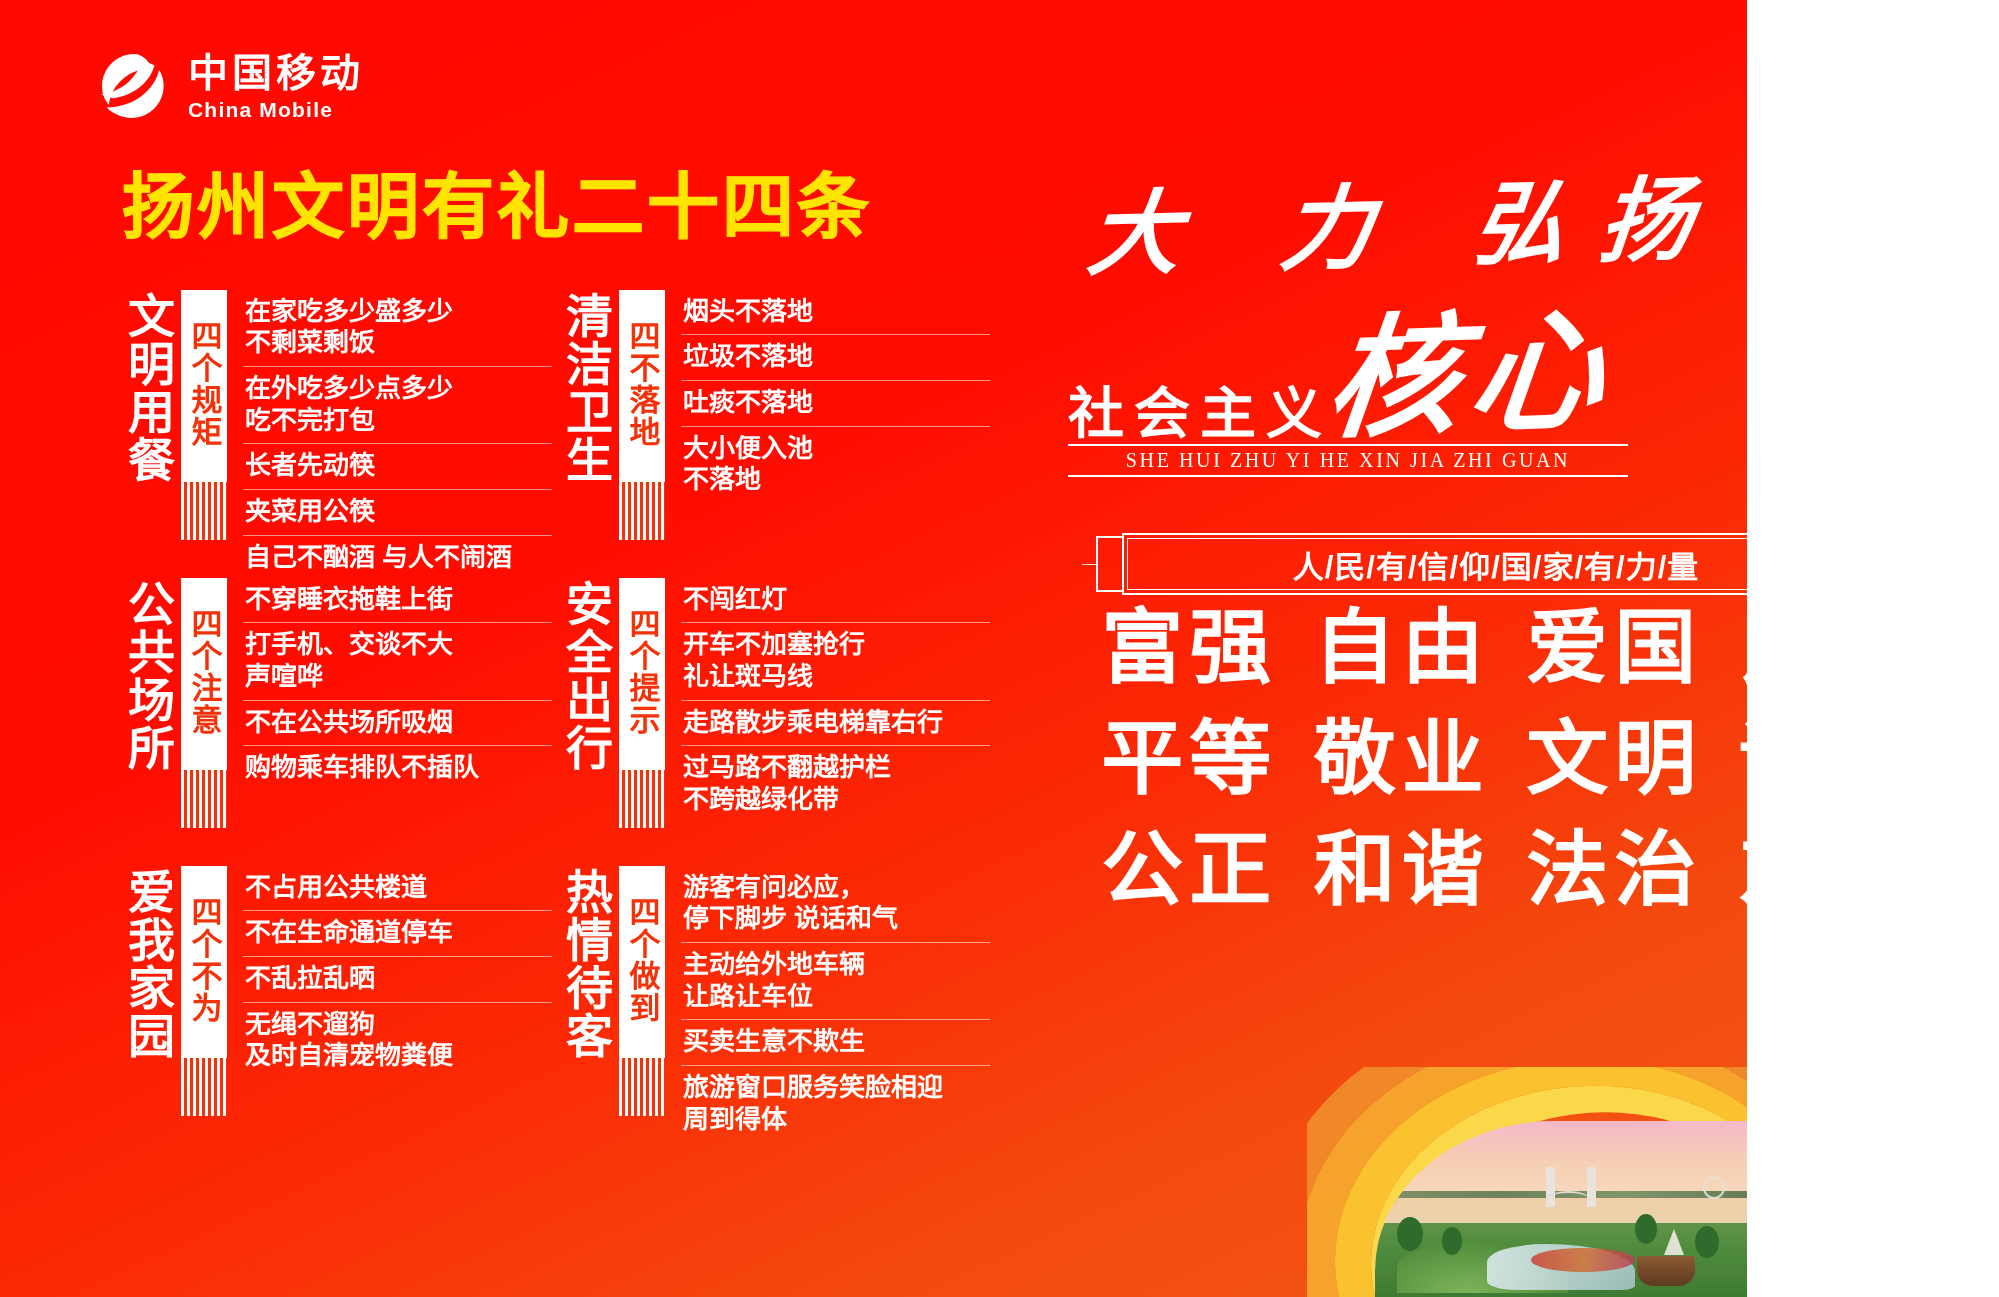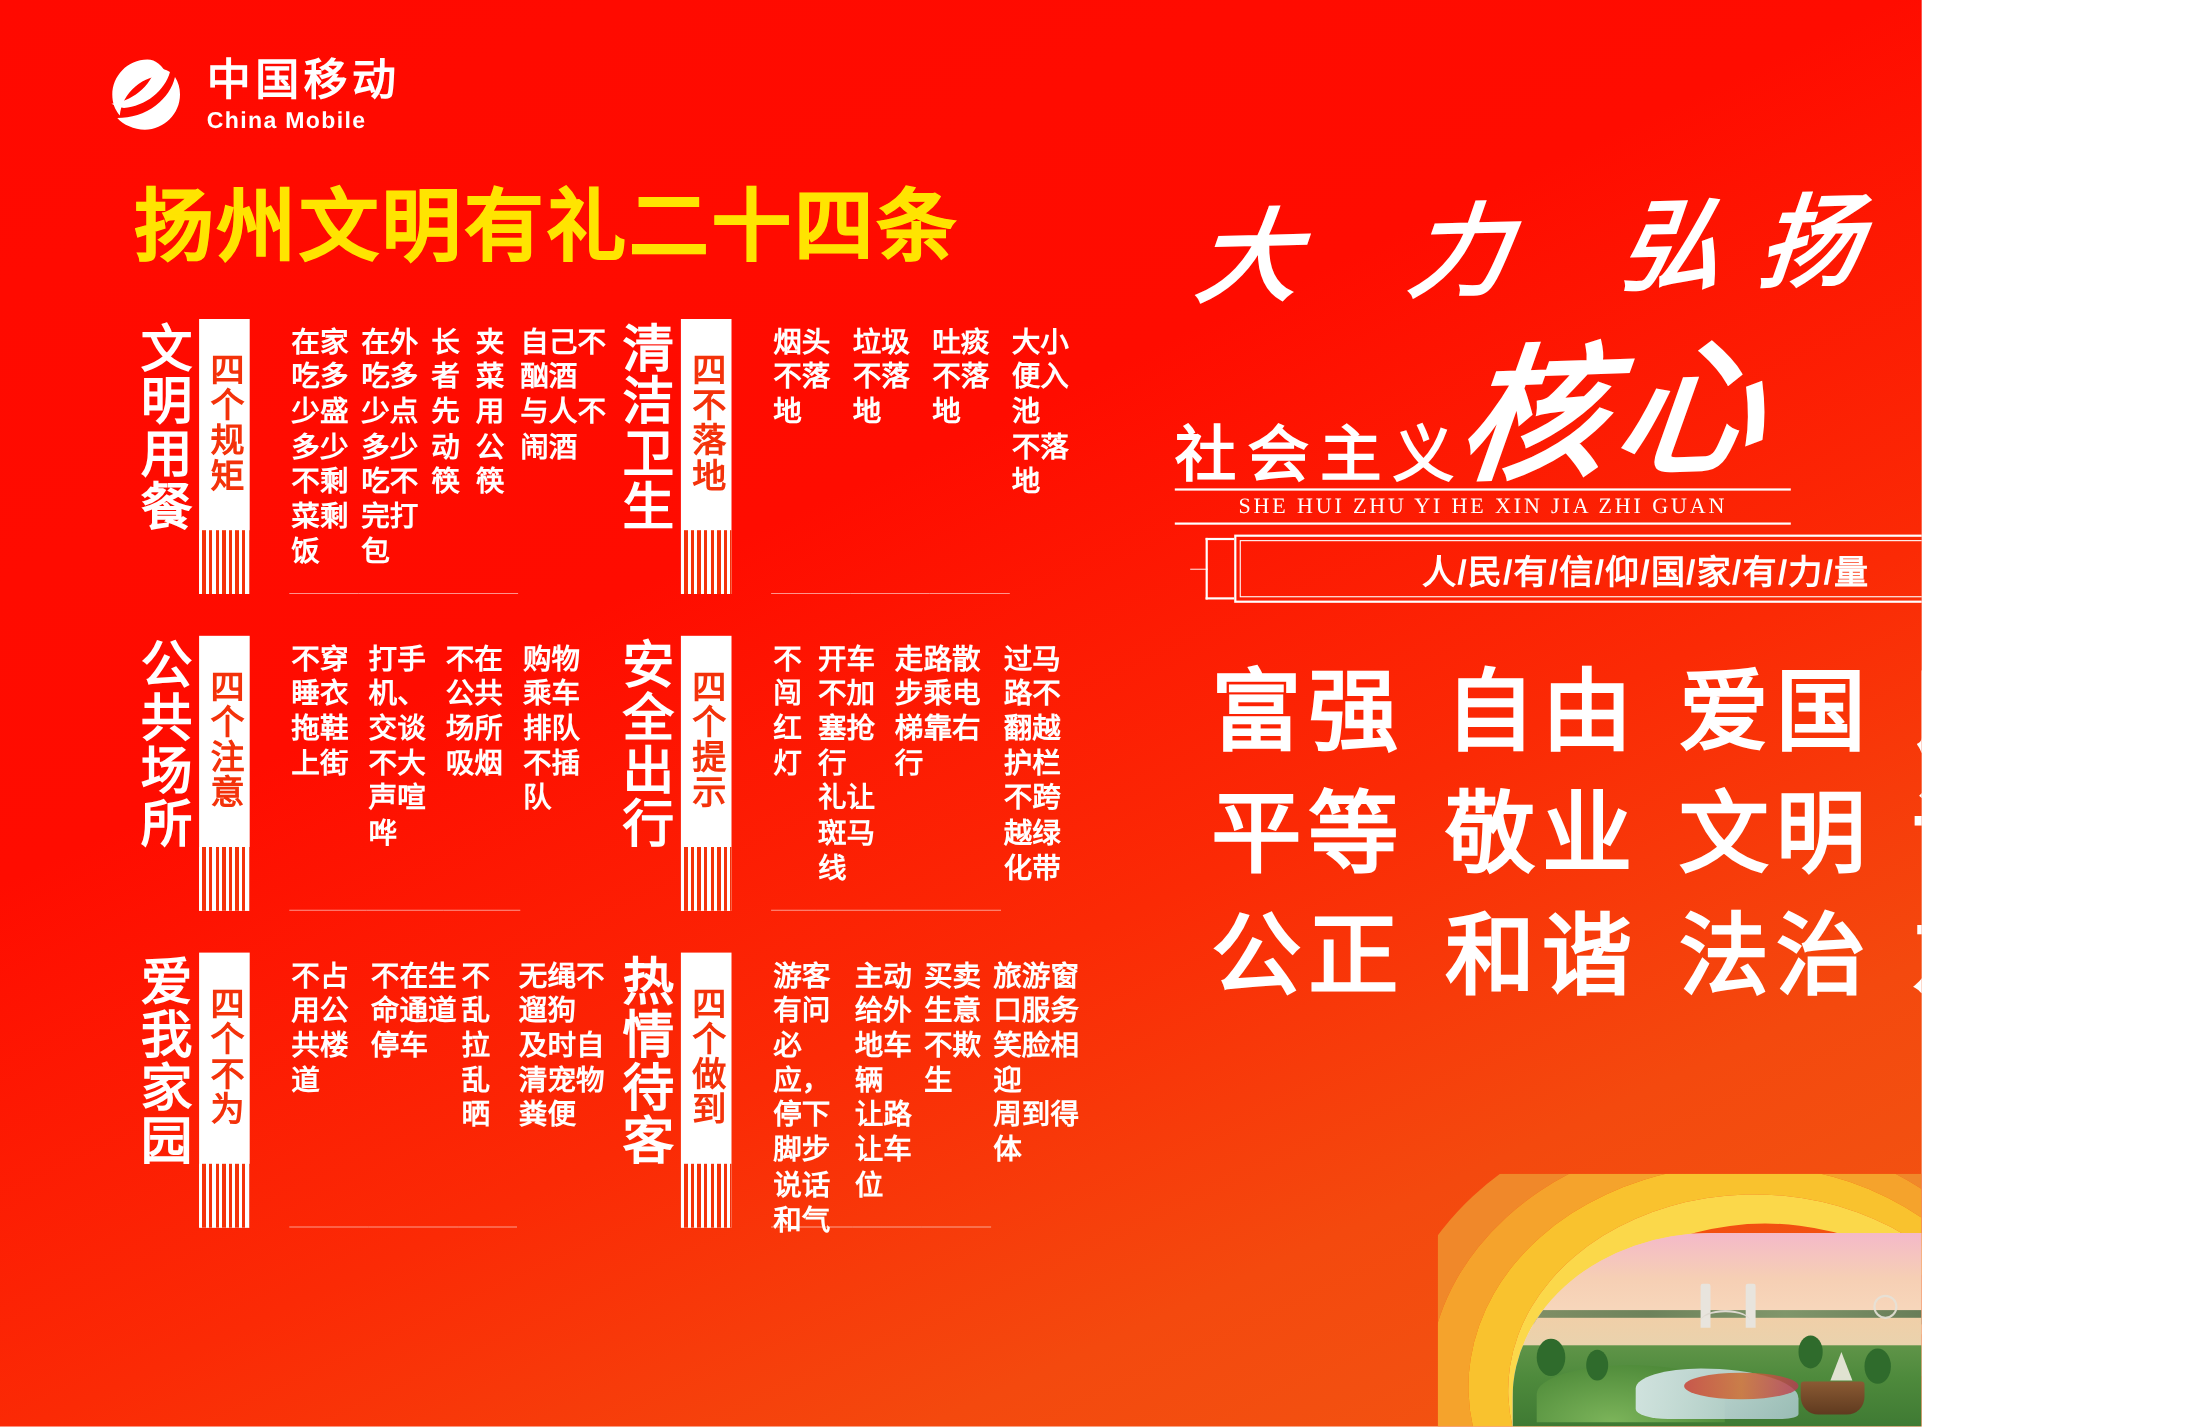--- a/index.html
+++ b/index.html
@@ -89,21 +89,21 @@
   }
   .rb-tag::after {
     content: "";
     position: absolute;
     left: 0; right: 0; bottom: 0;
     height: 58px;
     background: repeating-linear-gradient(90deg,
       #ffffff 0px, #ffffff 3px, #f4320a 3px, #f4320a 6px);
   }
 
-  .rb-items { flex: 1 1 auto; display: flex; flex-direction: row; justify-content: flex-start; margin-left: 20px; }
+  .rb-items { flex: 1 1 auto; display: flex; flex-direction: column; justify-content: flex-start; }
   .rb-item {
     color: #ffffff;
     font-size: 26px;
     font-weight: bold;
     line-height: 1.22;
     padding: 6px 0 7px 2px;
     border-bottom: 1px solid rgba(255,255,255,.55);
   }
   .rb-item:last-child { border-bottom: none; }
 
@@ -161,21 +161,21 @@
     text-align: center;
     border-top: 2px solid #ffffff;
     border-bottom: 2px solid #ffffff;
     padding: 3px 0 3px;
     white-space: nowrap;
   }
 
   
   #scroll-banner {
     position: absolute;
-    left: 66px; top: 485px;
+    left: 66px; top: 532px;
     width: 800px; height: 64px;
     display: flex; align-items: center; justify-content: center;
   }
   .scroll-cap {
     position: relative;
     width: 26px; height: 56px;
     border: 2px solid #ffffff;
     flex: 0 0 26px;
   }
   .scroll-cap.left { border-right: none; }

